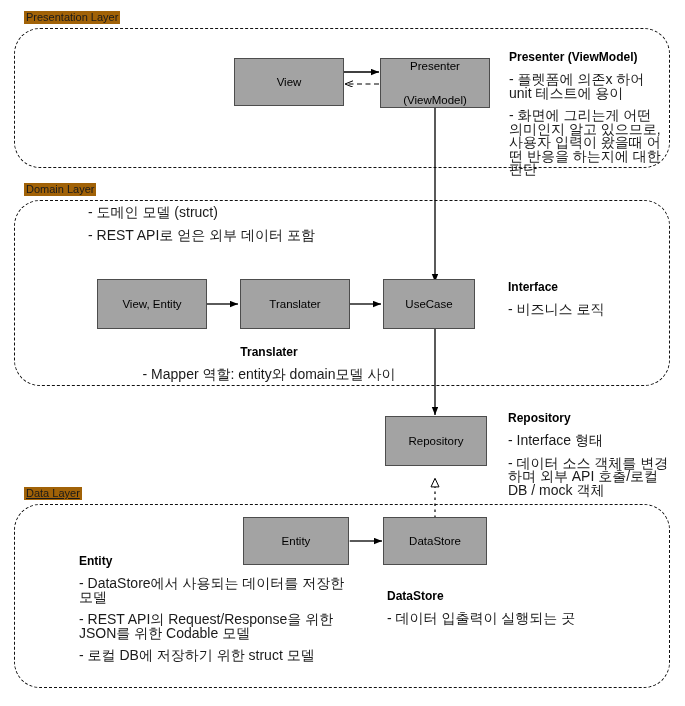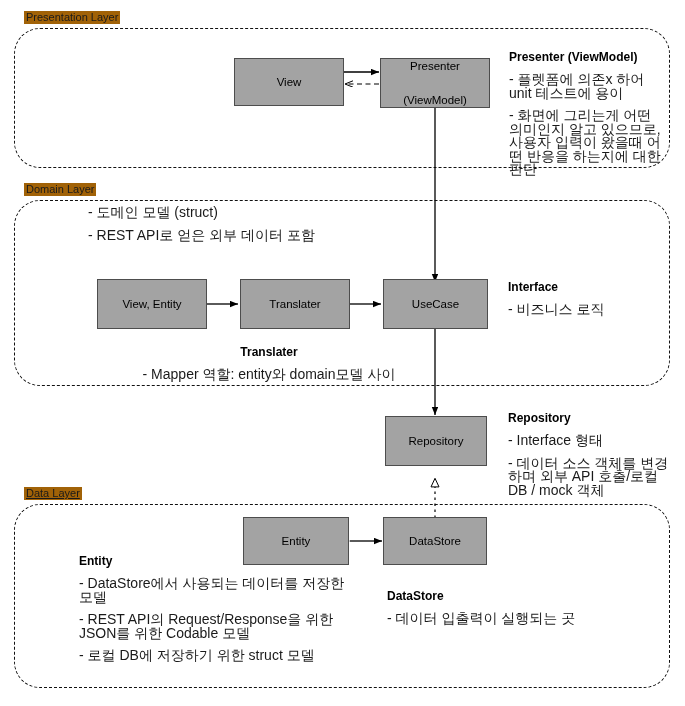--- a/index.html
+++ b/index.html
@@ -141,21 +141,21 @@
   </div>
 
   <div class="node" style="left:97px; top:279px; width:110px; height:50px;">
     <span>View, Entity</span>
   </div>
 
   <div class="node" style="left:240px; top:279px; width:110px; height:50px;">
     <span>Translater</span>
   </div>
 
-  <div class="node" style="left:383px; top:279px; width:105px; height:50px;">
+  <div class="node" style="left:383px; top:279px; width:92px; height:50px;">
     <span>UseCase</span>
   </div>
 
   <div class="node" style="left:385px; top:416px; width:102px; height:50px;">
     <span>Repository</span>
   </div>
 
   <div class="node" style="left:243px; top:517px; width:106px; height:48px;">
     <span>Entity</span>
   </div>

